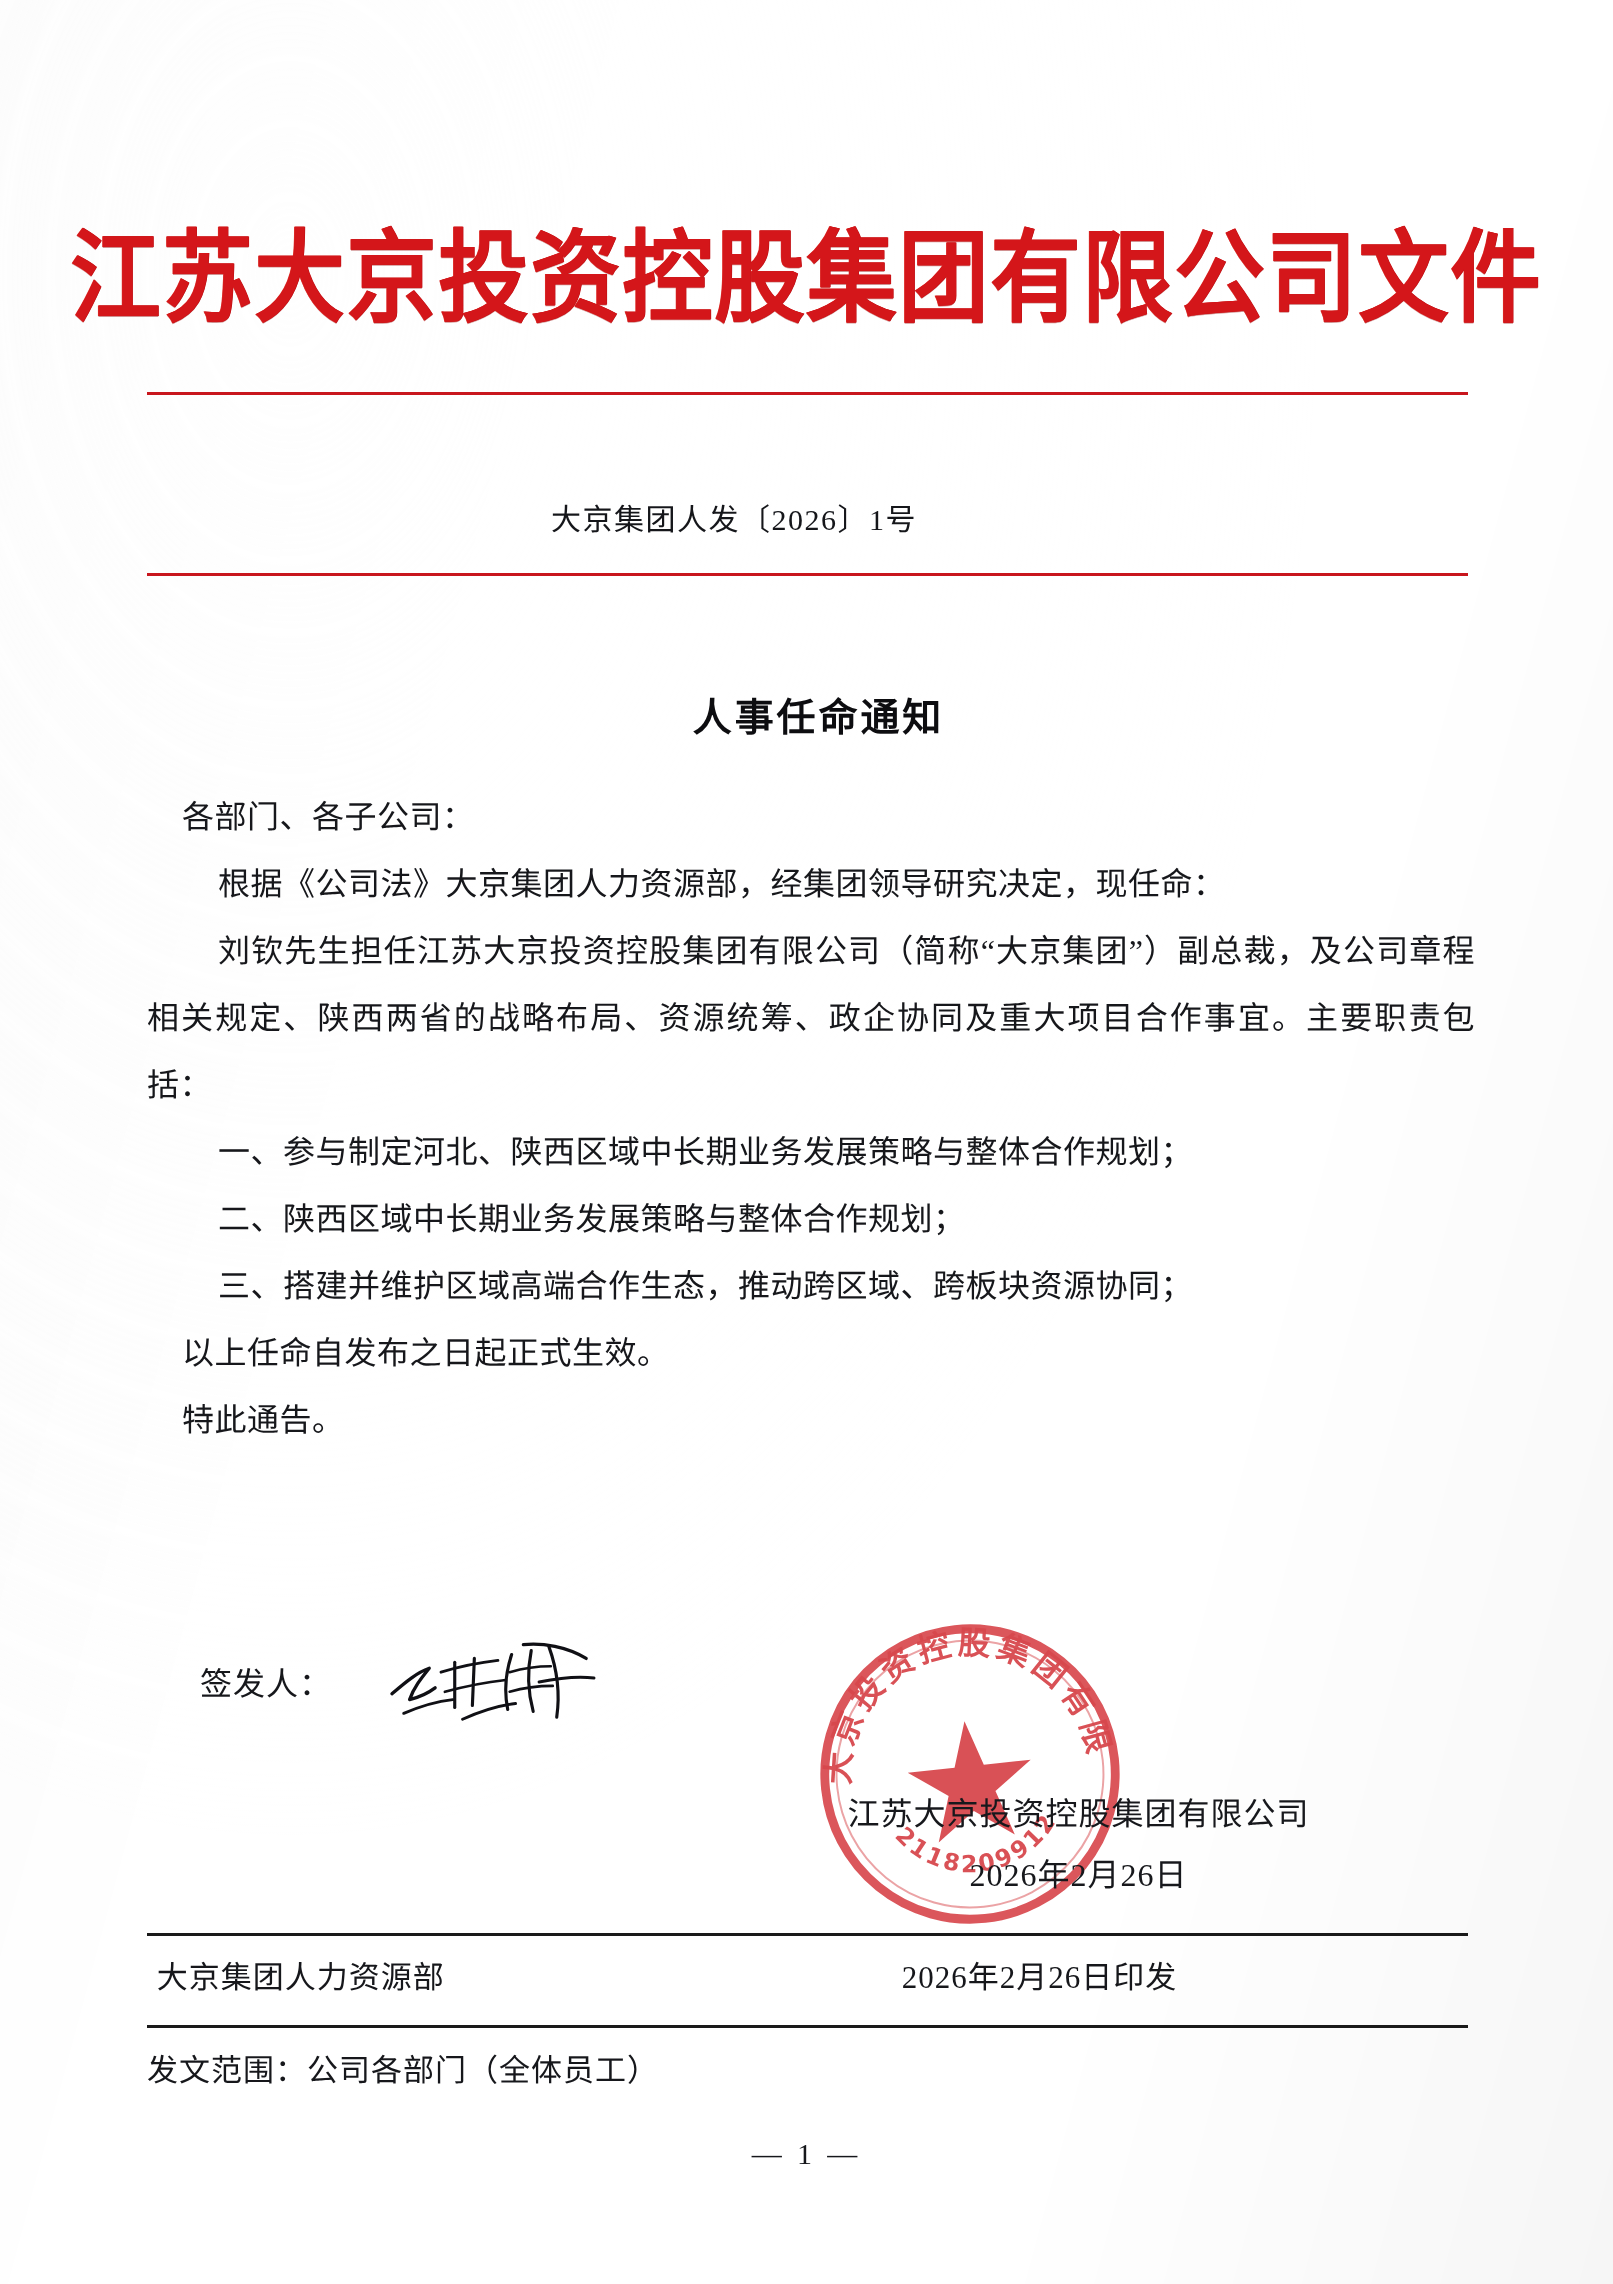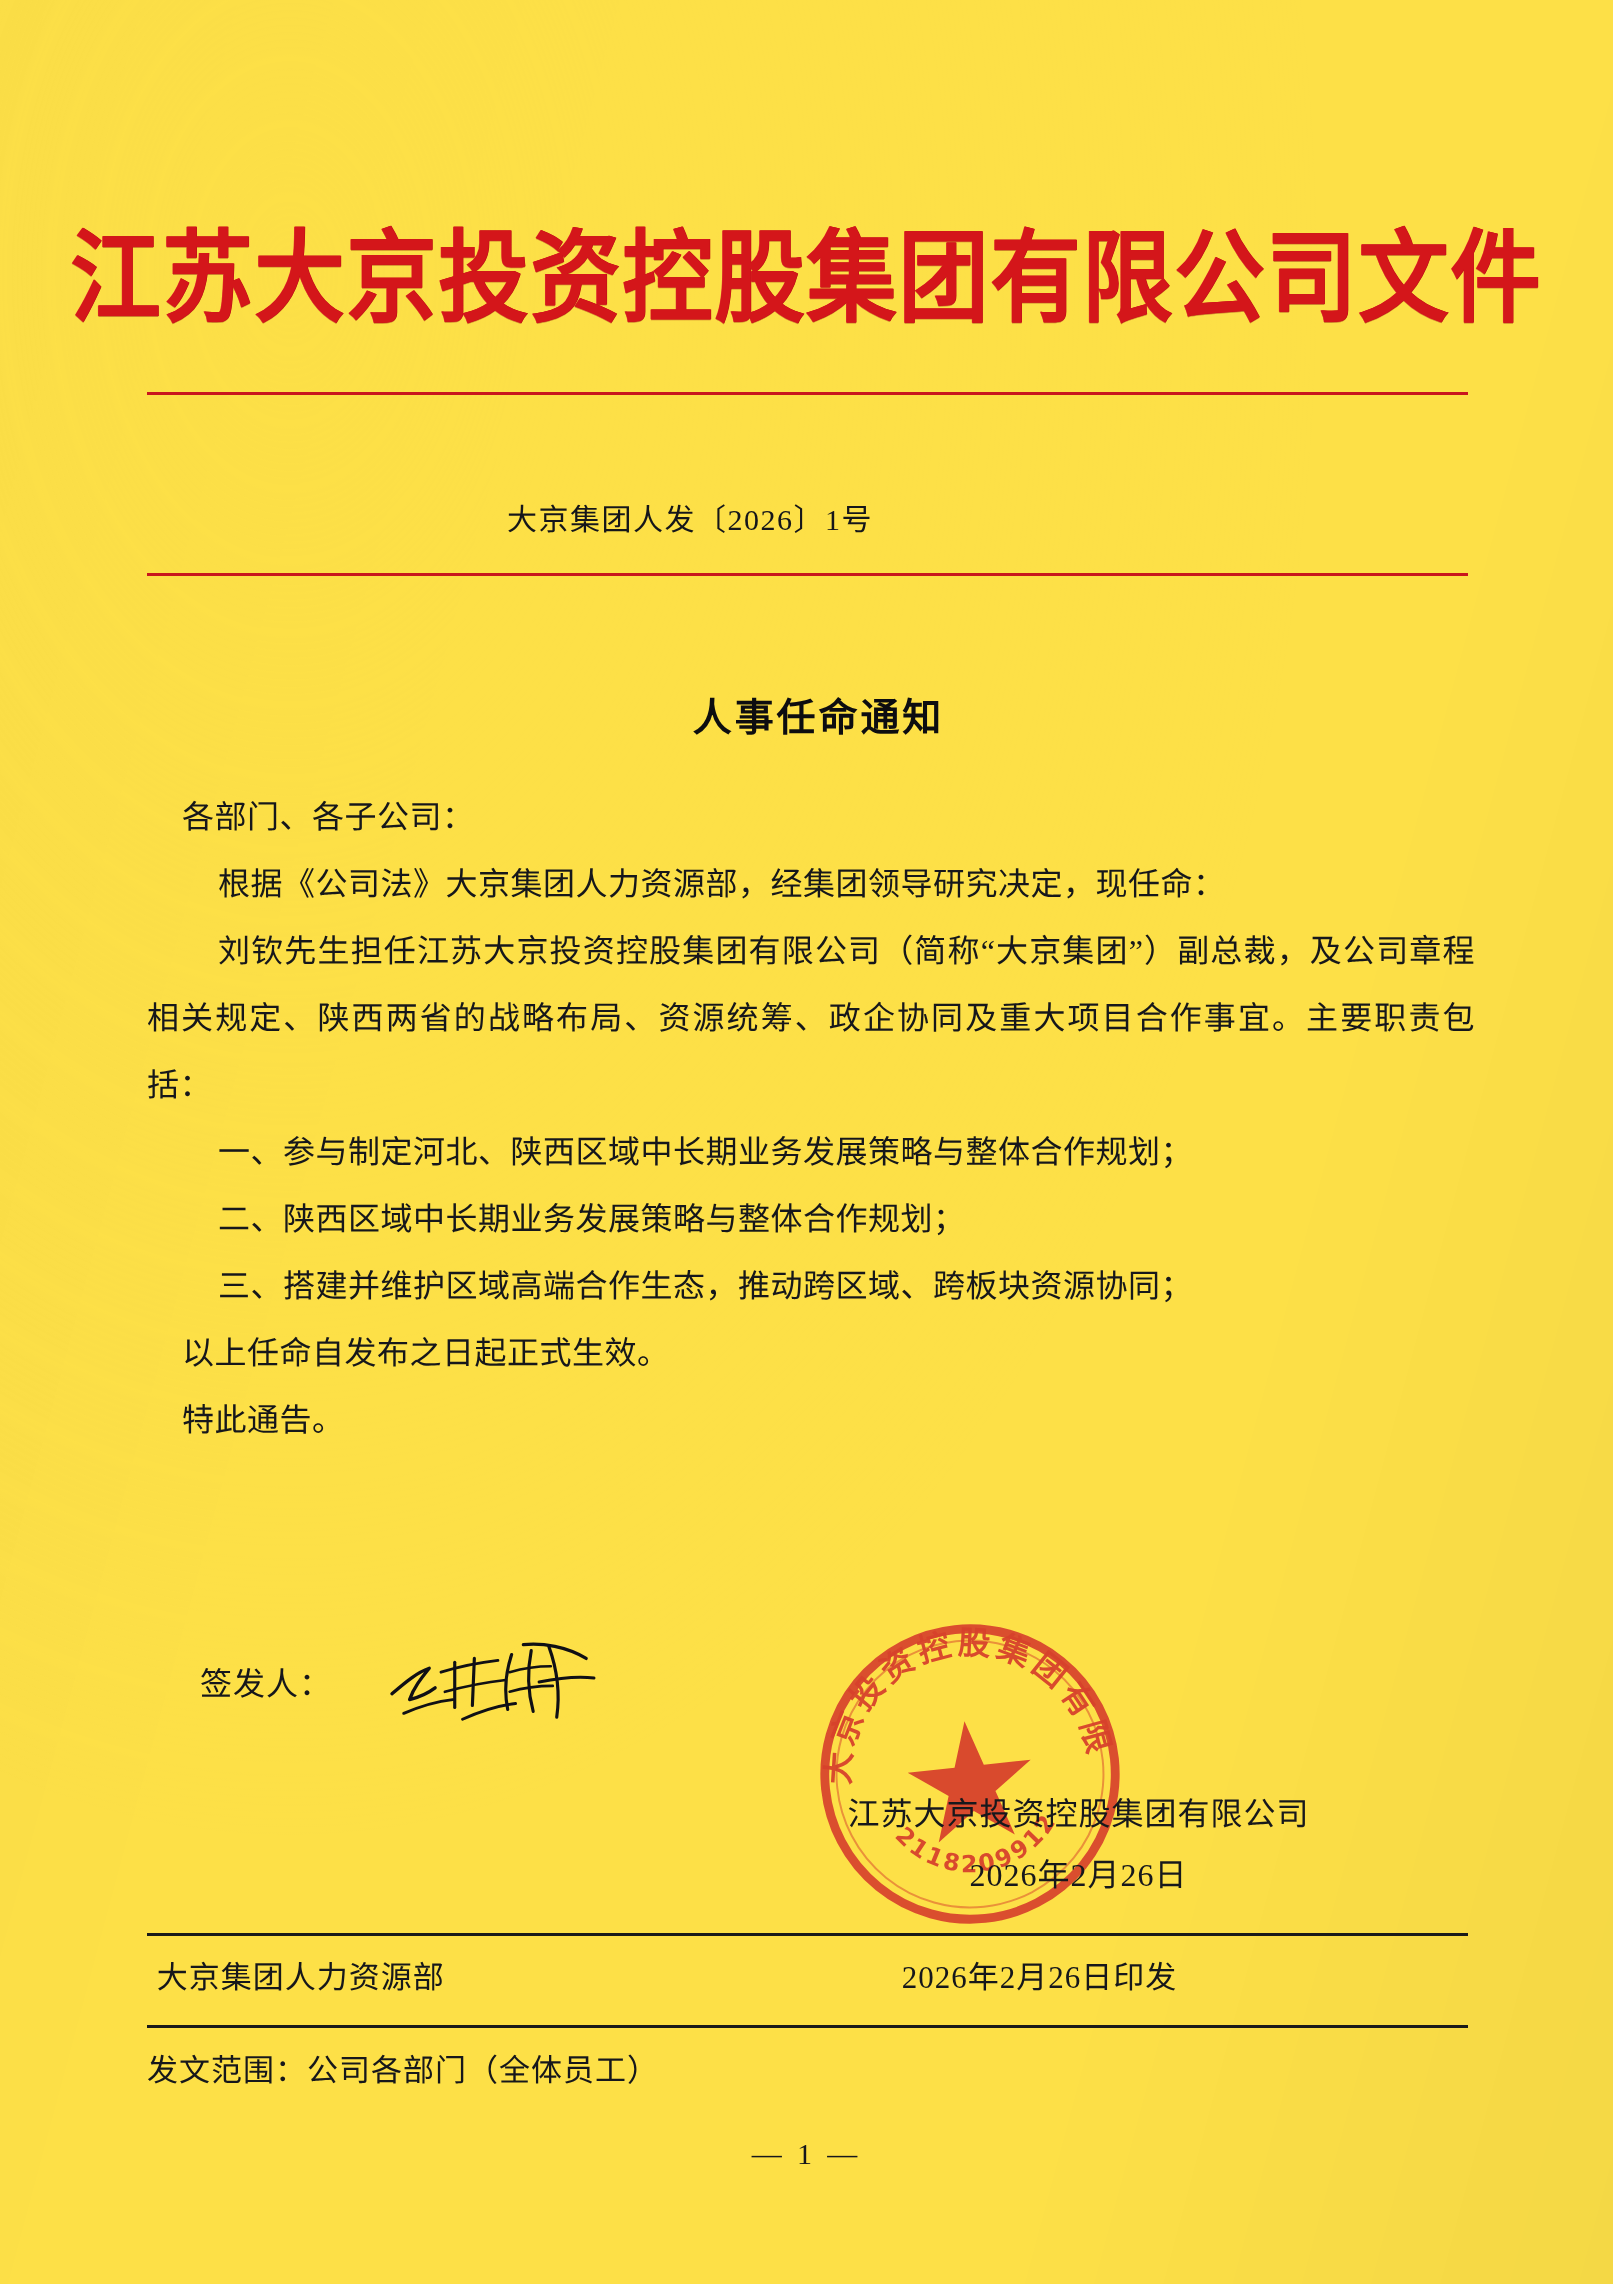--- a/index.html
+++ b/index.html
@@ -4,21 +4,21 @@
 <style>
   html, body {
     margin: 0;
     padding: 0;
     background: #8a8a8a;
   }
   .page {
     position: relative;
     width: 1613px;
     height: 2285px;
-    background: #fde047;
+    background: #ffffff;
     overflow: hidden;
     font-family: "Liberation Serif", "DejaVu Serif", serif;
     color: #111;
     box-sizing: border-box;
   }
   
   .paper-grain {
     position: absolute;
     inset: 0;
     pointer-events: none;
@@ -73,20 +73,21 @@
   .docnumber {
     position: absolute;
     left: 0;
     top: 495px;
     width: 1380px;
     text-align: center;
     font-size: 30px;
     letter-spacing: 1.5px;
     color: #15161a;
     font-family: "Liberation Serif", "DejaVu Serif", serif;
+    padding-left: 44px;
   }
   .docnumber-rule {
     position: absolute;
     left: 147px;
     top: 573px;
     width: 1321px;
     height: 2.9px;
     background: #c8161d;
   }
 

